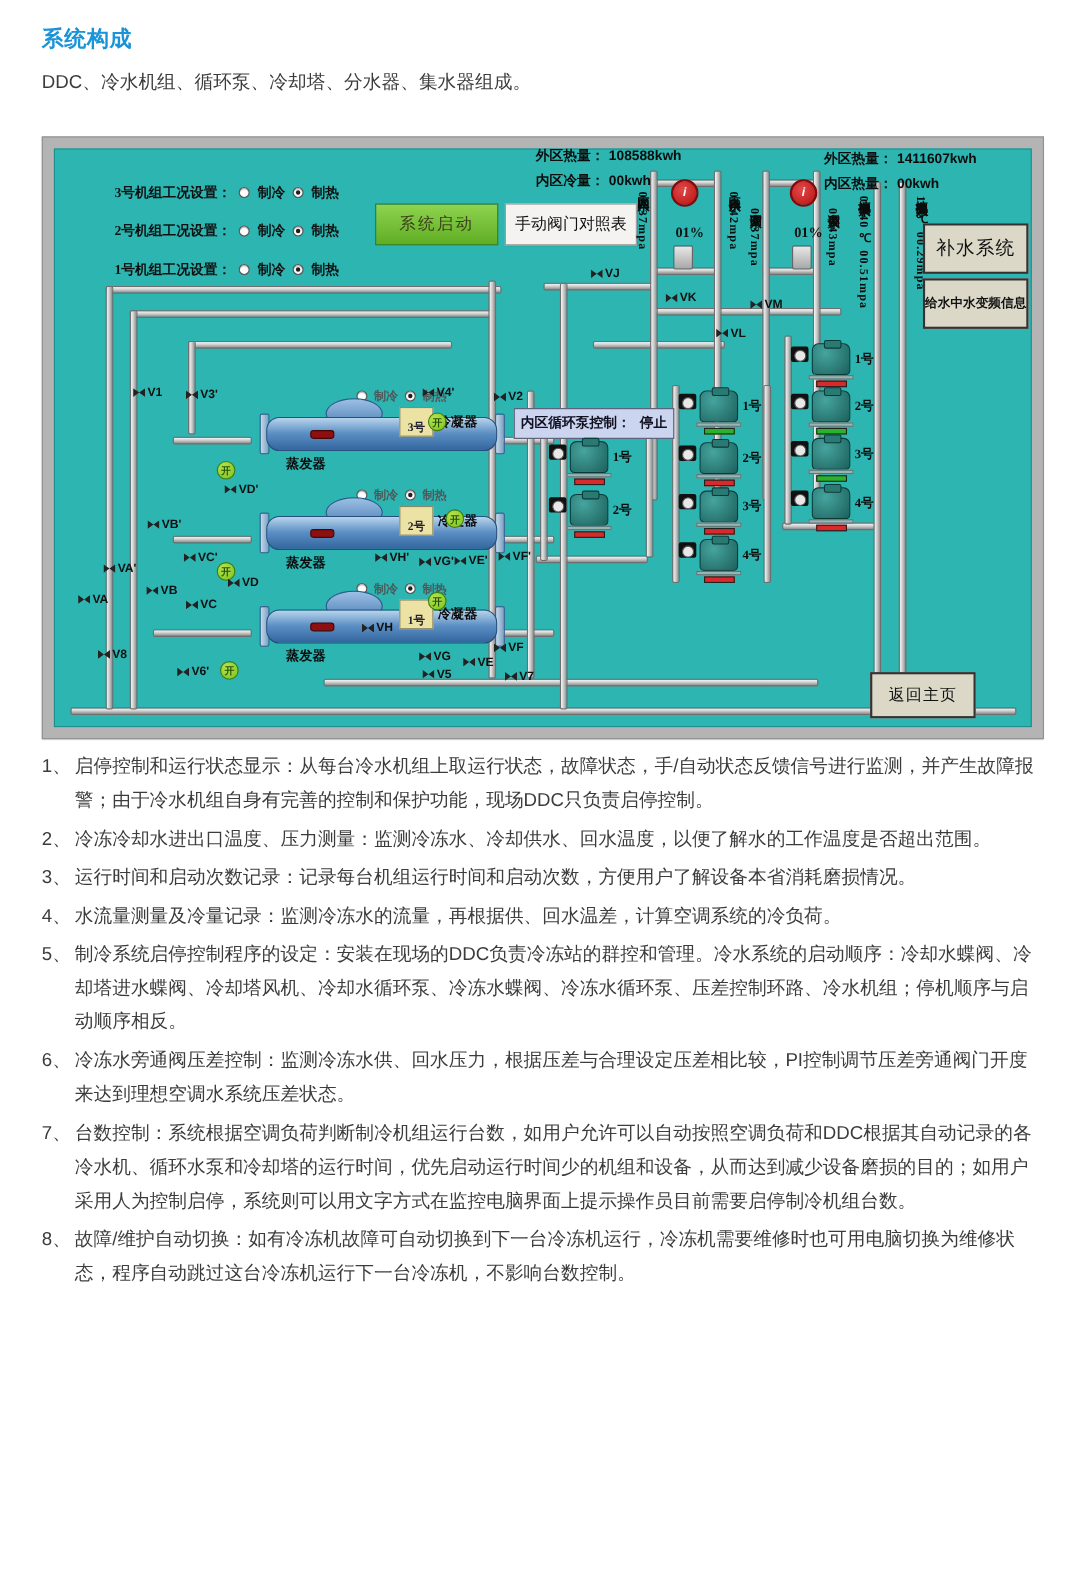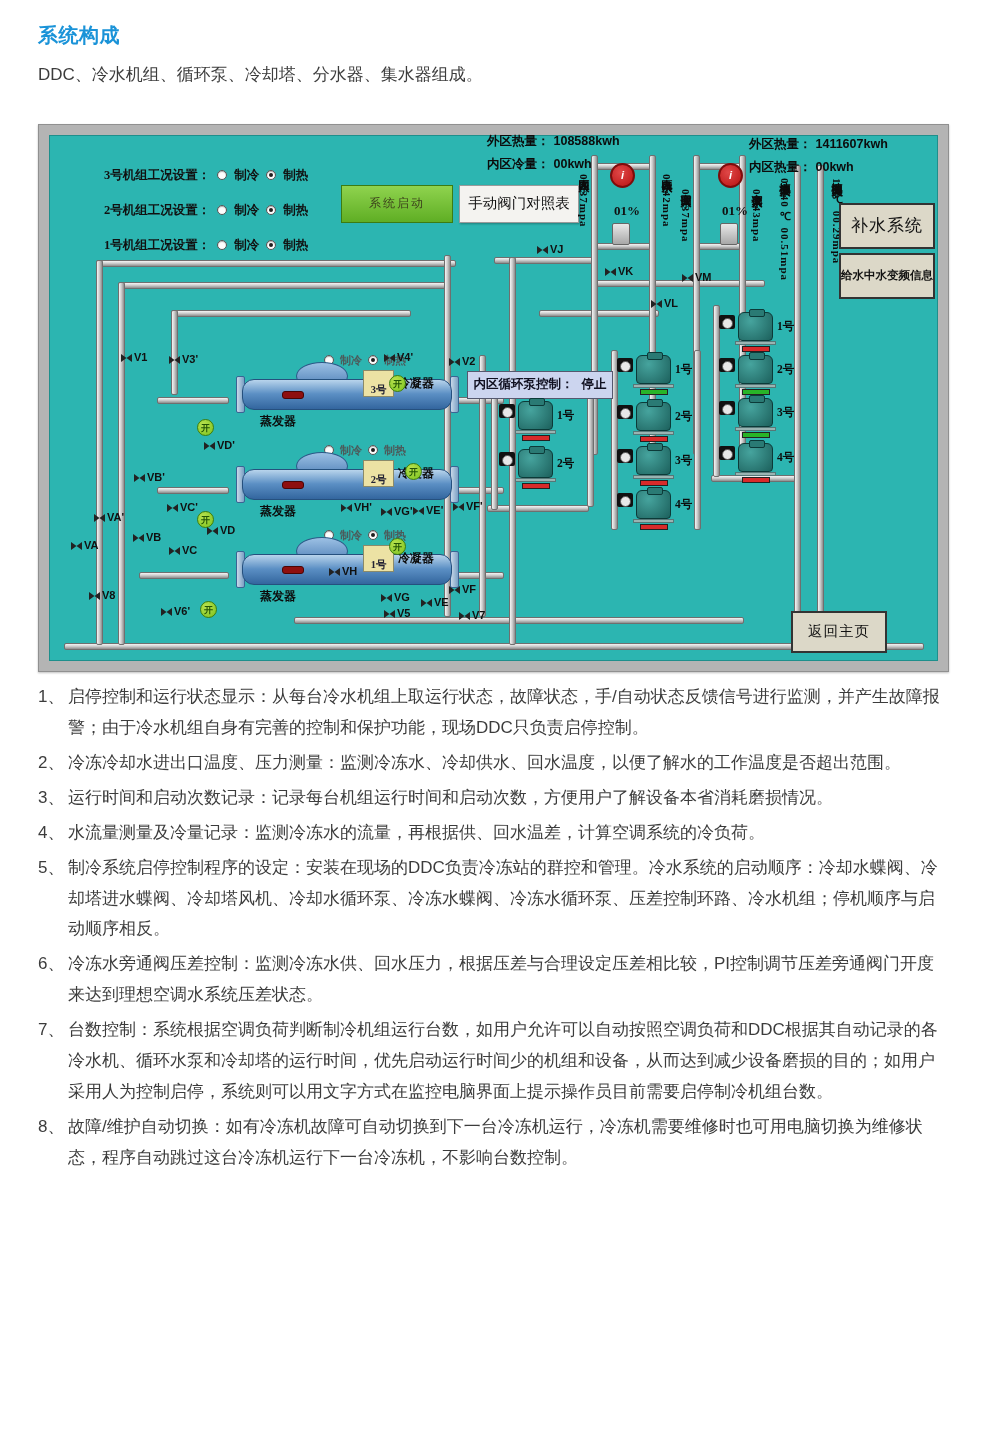--- a/index.html
+++ b/index.html
@@ -19,21 +19,21 @@
   .slabel{position:absolute;font-family:"Liberation Serif",serif;font-weight:bold;color:#111;font-size:12px;white-space:nowrap;}
   
   .p-h{position:absolute;height:7px;background:linear-gradient(#f4f4f4,#cfcfcf 45%,#8d8d8d);border:1px solid #6f6f6f;border-radius:2px;}
   .p-v{position:absolute;width:7px;background:linear-gradient(90deg,#f4f4f4,#cfcfcf 45%,#8d8d8d);border:1px solid #6f6f6f;border-radius:2px;}
   
   .radio{display:inline-block;width:10px;height:10px;border-radius:50%;background:#fdfdfd;border:1px solid #555;vertical-align:-1px;box-shadow:inset 0 1px 1px rgba(0,0,0,.3);}
   .radio.sel::after{content:'';display:block;width:4px;height:4px;margin:2px;border-radius:50%;background:#1e1e1e;}
   .setrow{position:absolute;display:flex;align-items:center;gap:7px;font-family:"Liberation Serif",serif;font-weight:bold;font-size:12.5px;color:#111;white-space:nowrap;}
   
   .btn{position:absolute;display:flex;align-items:center;justify-content:center;cursor:pointer;font-family:"Liberation Serif",serif;white-space:nowrap;}
-  .btn-start{background:linear-gradient(#8fd34e,#5fae24);border:1px solid #3c7c12;color:#3c401c;font-size:12px;letter-spacing:2px;text-align:center;}
+  .btn-start{background:linear-gradient(#8fd34e,#5fae24);border:1px solid #3c7c12;color:#3c401c;font-size:15px;letter-spacing:2px;text-align:center;}
   .btn-valvetable{background:#f4f3f0;border:1px solid #9a9a9a;color:#111;font-size:14.5px;box-shadow:1px 1px 2px rgba(0,0,0,.3);}
   .btn-beige{background:#dcd8c8;border:2px solid #333;color:#111;}
   
   .stat{position:absolute;font-family:"Liberation Serif",serif;font-weight:bold;font-size:12.5px;color:#0c0c0c;white-space:nowrap;}
   .stat b{margin-left:4px;font-family:"Liberation Sans",sans-serif;}
   
   .vtext{position:absolute;writing-mode:vertical-rl;font-family:"Liberation Serif",serif;font-weight:bold;font-size:11px;color:#0c0c0c;letter-spacing:1px;}
   
   .vlabel{position:absolute;font-family:"Liberation Sans",sans-serif;font-weight:bold;font-size:11px;color:#101010;white-space:nowrap;cursor:pointer;}
   .vlabel::before{content:'';display:inline-block;width:11px;height:8px;margin-right:2px;background:#222;clip-path:polygon(0 0,0 100%,50% 50%,100% 100%,100% 0,50% 50%);vertical-align:-1px;}

